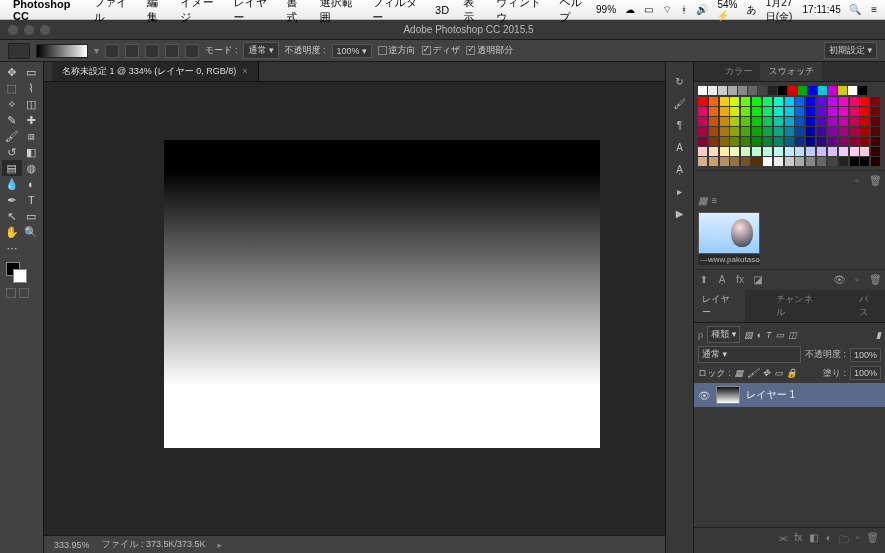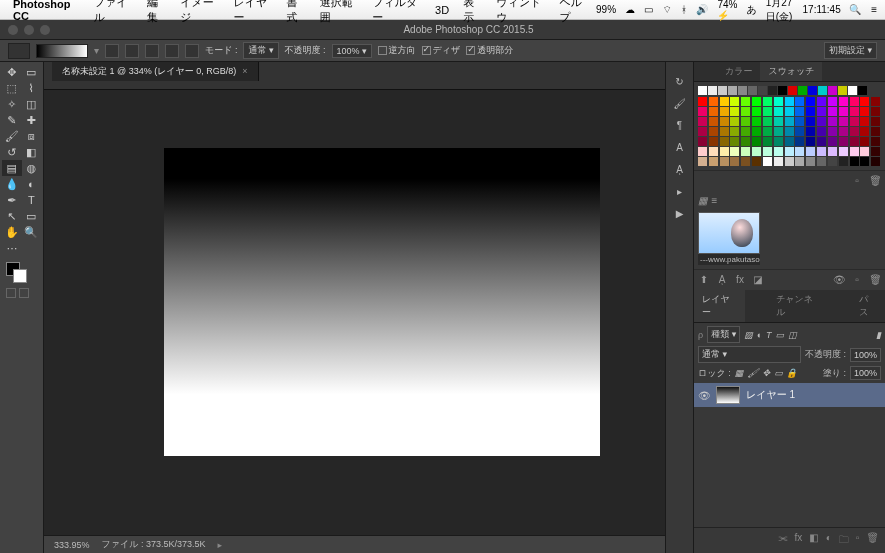--- a/index.html
+++ b/index.html
@@ -26,21 +26,21 @@
 .tools { width: 44px; background: #424242; border-right: 1px solid #1a1a1a; padding: 2px; }
 .tools .row { display: flex; }
 .tools .tb { width: 20px; height: 16px; margin: 0; display: flex; align-items: center; justify-content: center; color: #ccc; font-size: 11px; cursor: pointer; }
 .tools .tb.sel { background: #2a2a2a; }
 .swatches { margin-top: 6px; position: relative; height: 22px; }
 .sw-f { width: 14px; height: 14px; background: #000; border: 1px solid #888; position: absolute; top: 0; left: 4px; }
 .sw-b { width: 14px; height: 14px; background: #fff; border: 1px solid #888; position: absolute; top: 7px; left: 11px; }
 .tools .mini { display: flex; gap: 3px; margin-top: 4px; padding-left: 4px; }
 .tools .mini i { width: 10px; height: 10px; border: 1px solid #666; display: block; }
 .doc { flex: 1; display: flex; flex-direction: column; background: #222; }
-.tabrow { height: 28px; background: #333; display: flex; align-items: flex-start; padding-left: 8px; border-bottom: 1px solid #111; }
+.tabrow { height: 20px; background: #333; display: flex; align-items: flex-end; padding-left: 8px; border-bottom: 1px solid #111; }
 .tab { background: #262626; padding: 3px 10px; font-size: 9px; color: #ddd; border-right: 1px solid #111; }
 .tab .x { margin-left: 6px; color: #888; }
 .canvas-wrap { flex: 1; background: #262626; position: relative; overflow: hidden; }
 .canvas { position: absolute; top: 58px; left: 120px; width: 436px; height: 308px; background: linear-gradient(#000 0%, #000 10%, #fff 80%, #fff 100%); }
 .status { height: 18px; background: #424242; display: flex; align-items: center; padding: 0 10px; font-size: 9px; color: #bbb; gap: 12px; border-top: 1px solid #1a1a1a; }
 .pstrip { width: 28px; background: #383838; border-left: 1px solid #1a1a1a; padding-top: 6px; }
 .pstrip i { display: block; width: 16px; height: 16px; margin: 6px auto; color: #bbb; font-style: normal; text-align: center; line-height: 16px; }
 .panels { width: 192px; background: #383838; border-left: 1px solid #1a1a1a; display: flex; flex-direction: column; }
 .ptabs { display: flex; background: #2e2e2e; border-bottom: 1px solid #1a1a1a; }
 .ptab { padding: 3px 8px; font-size: 9px; color: #bbb; background: #383838; }
@@ -86,21 +86,21 @@
   <span class="m">表示</span>
   <span class="m">ウィンドウ</span>
   <span class="m">ヘルプ</span>
   <div class="right">
     <span>99%</span>
     <span>☁</span>
     <span>▭</span>
     <span>⌔</span>
     <span>ᚼ</span>
     <span>🔊</span>
-    <span><span>74%</span> ⚡</span>
+    <span><span>54%</span> ⚡</span>
     <span>あ</span>
     <span>1月27日(金)</span>
     <span>17:11:45</span>
     <span>🔍</span>
     <span>≡</span>
   </div>
 </div>
 
 <div class="titlebar">
   <div class="traffic">

